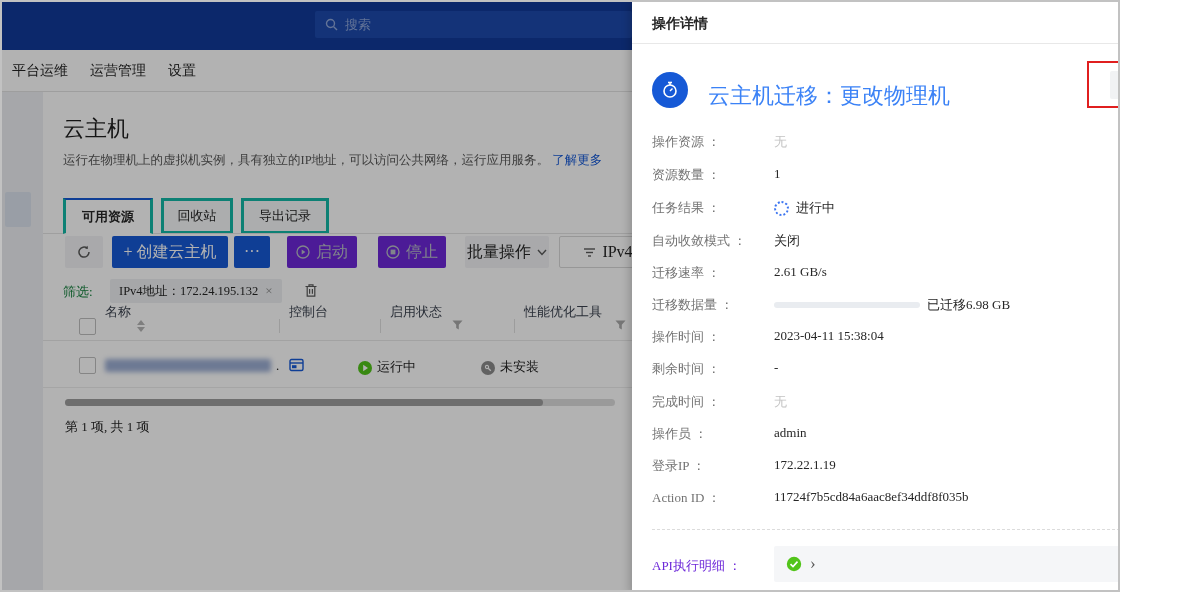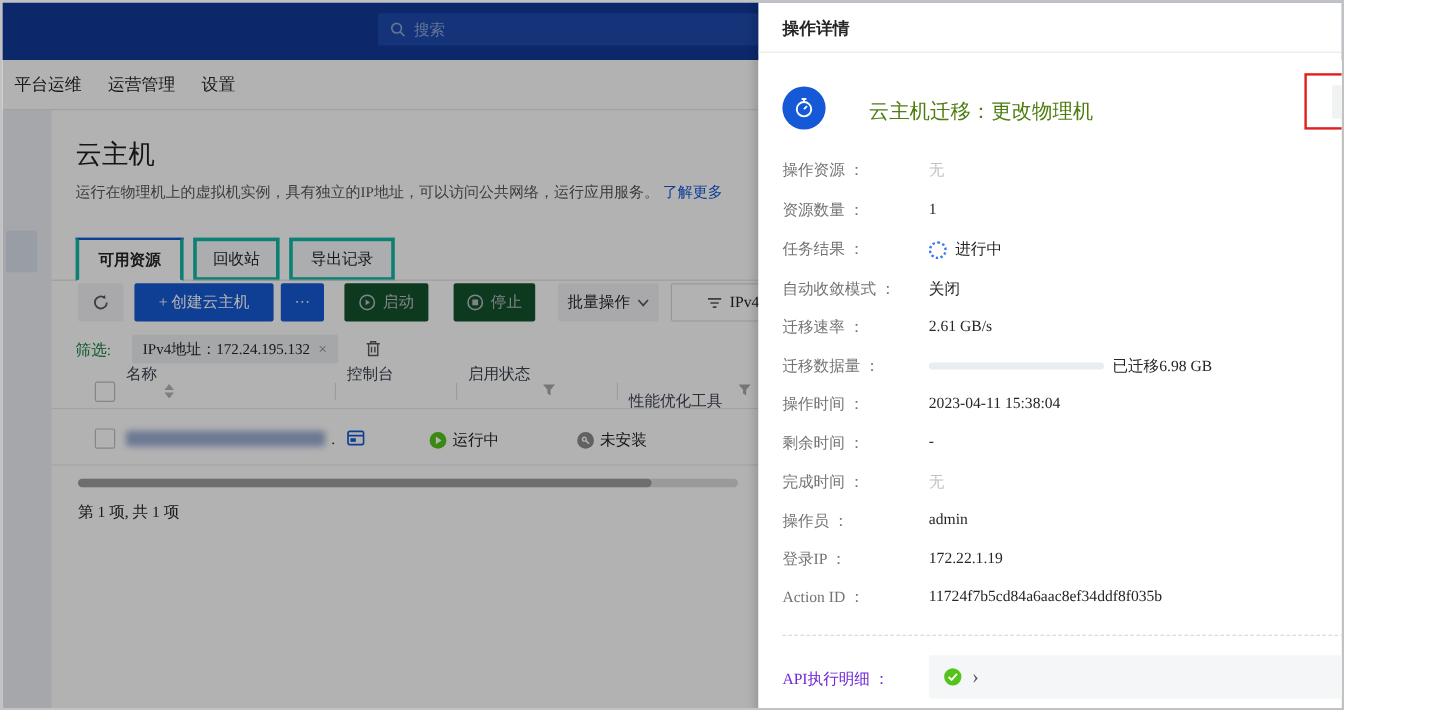--- a/index.html
+++ b/index.html
@@ -20,24 +20,24 @@
   .left-widget{left:3px;top:190px;width:26px;height:35px;background:#dce3ee;border-radius:2px;}
   .page-title{left:61px;top:112px;font-size:22px;color:#1f1f1f;}
   .page-desc{left:61px;top:150px;font-size:12.5px;color:#595959;}
   .link{color:#1659d6;cursor:pointer;}
   .tab{top:196px;height:36px;box-sizing:border-box;display:flex;align-items:center;justify-content:center;
     font-size:13px;color:#262626;background:#f7f8fa;border:3px solid #14b8a6;cursor:pointer;}
   .tab.active{background:#fff;border-top:2px solid #1659d6;border-bottom:1px solid #fff;font-weight:bold;z-index:3;}
   .tabline{left:41px;top:231px;width:589px;height:1px;background:#e4e4e4;z-index:2;}
   
   .btn{top:234px;height:32px;box-sizing:border-box;border-radius:2px;display:flex;align-items:center;
-    justify-content:center;gap:6px;font-size:13px;cursor:pointer;}
+    justify-content:center;gap:6px;font-size:16px;cursor:pointer;}
   .btn-gray{background:#f2f3f5;color:#262626;}
   .btn-primary{background:#1659d6;color:#ffffff;}
-  .btn-disabled{background:#14532d;color:#b9bec7;cursor:not-allowed;}
+  .btn-disabled{background:#6d28d9;color:#b9bec7;cursor:not-allowed;}
   .btn-outline{background:#ffffff;border:1px solid #d9d9d9;color:#262626;}
   .filter-label{left:61px;top:281px;font-size:13px;color:#15803d;}
   .tag{left:108px;top:277px;height:24px;background:#eef0f3;border-radius:2px;display:flex;align-items:center;
     gap:7px;padding:0 9px;font-size:12.5px;color:#262626;}
   .tag .x{color:#8c8c8c;cursor:pointer;font-size:13px;}
   
   .th{top:301px;font-size:13px;color:#3c4350;}
   .sep{top:317px;width:1px;height:14px;background:#e0e0e0;}
   .hline{left:41px;top:338px;width:589px;height:1px;background:#e8e8e8;}
   .rline{left:41px;top:385px;width:589px;height:1px;background:#ececec;}
@@ -53,21 +53,21 @@
   .pagination{left:63px;top:416px;font-size:13px;color:#262626;}
   
   .mask{left:0;top:0;width:630px;height:592px;background:rgba(0,0,0,0.30);z-index:40;}
   
   .drawer{left:630px;top:0;width:570px;height:592px;background:#ffffff;z-index:50;box-shadow:-3px 0 8px rgba(0,0,0,0.18);}
   .d-header{position:absolute;left:0;top:0;width:100%;height:42px;border-bottom:1px solid #e8e8e8;box-sizing:border-box;}
   .d-title{position:absolute;left:20px;top:13px;font-size:14px;color:#262626;font-weight:bold;}
   .d-close{position:absolute;right:18px;top:9px;font-size:17px;color:#999;cursor:pointer;}
   .task-icon{position:absolute;left:20px;top:70px;width:36px;height:36px;border-radius:50%;background:#1659d6;
     display:flex;align-items:center;justify-content:center;}
-  .task-title{position:absolute;left:92px;top:79px;font-size:17px;color:#4d7c0f;}
+  .task-title{position:absolute;left:76px;top:79px;font-size:22px;color:#3b82f6;}
   .red-box{position:absolute;left:455px;top:59px;width:110px;height:47px;border:2px solid #e01f1f;box-sizing:border-box;
     display:flex;align-items:center;justify-content:center;}
   .cancel-btn{display:flex;align-items:center;gap:5px;background:#f1f2f4;border-radius:2px;padding:7px 13px;
     font-size:10px;color:#262626;cursor:pointer;}
   .frow{position:absolute;left:0;width:100%;height:20px;}
   .flabel{position:absolute;left:20px;font-size:13px;color:#737373;}
   .fvalue{position:absolute;left:142px;font-size:13px;color:#262626;display:flex;align-items:center;}
   .muted .fvalue{color:#c3c3c3;}
   .spin{width:11px;height:11px;border:2px dotted #3b74f0;border-radius:50%;display:inline-block;margin-right:7px;}
   .pbar{position:absolute;left:142px;top:6px;width:146px;height:6px;background:#e9ecf0;border-radius:3px;}
@@ -186,21 +186,21 @@
   <div class="abs sep" style="left:277px;"></div>
   <div class="abs th" style="left:287px;">控制台</div>
   <div class="abs sep" style="left:378px;"></div>
   <div class="abs th" style="left:388px;">启用状态</div>
   <div class="abs" style="left:450px;top:318px;cursor:pointer;">
     <svg width="11" height="11" viewBox="0 0 11 11">
         <path d="M0.5 0.5 H10.5 L6.8 4.8 V9.5 L4.2 8 V4.8 Z" fill="#a9a9a9"></path>
       </svg>
   </div>
   <div class="abs sep" style="left:512px;"></div>
-  <div class="abs th" style="left:522px;margin-top:22px;">性能优化工具</div>
+  <div class="abs th" style="left:522px;">性能优化工具</div>
   <div class="abs" style="left:613px;top:318px;cursor:pointer;">
     <svg width="11" height="11" viewBox="0 0 11 11">
         <path d="M0.5 0.5 H10.5 L6.8 4.8 V9.5 L4.2 8 V4.8 Z" fill="#a9a9a9"></path>
       </svg>
   </div>
   <div class="abs hline"></div>
 
   <div class="abs checkbox" style="left:77px;top:355px;"></div>
   <div class="abs blur-name"></div>
   <div class="abs cell-text" style="left:274px;">.</div>

